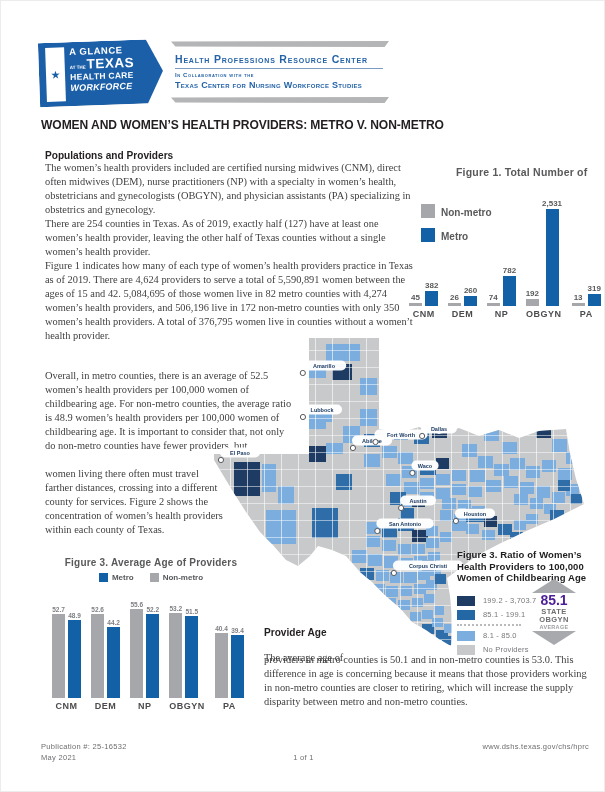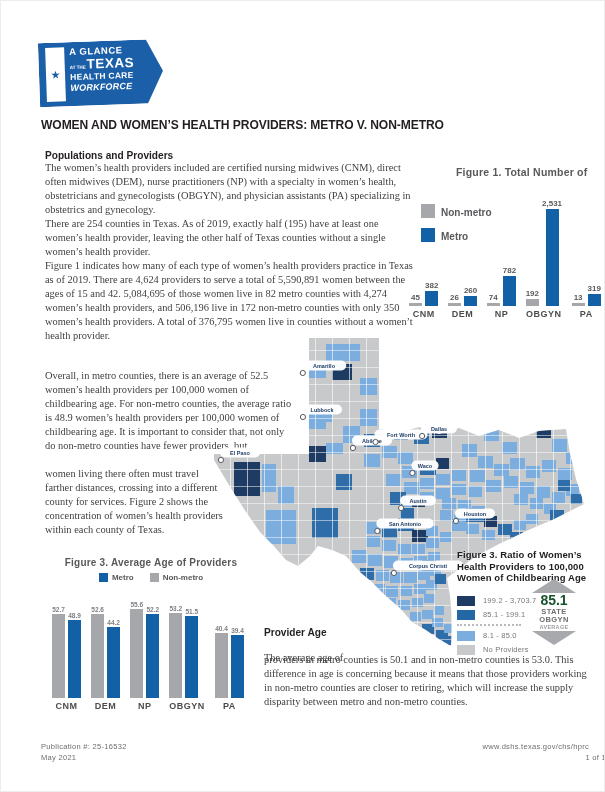--- a/index.html
+++ b/index.html
@@ -49,21 +49,21 @@
   .sw{display:inline-block;}
   
   .f2title{font-size:9.5px;font-weight:bold;color:#1d1d1f;line-height:11.5px;letter-spacing:.1px;}
   .f2row{display:flex;align-items:center;gap:8px;height:10px;margin-bottom:4px;}
   .f2row .sw{width:18px;height:10px;}
   .f2lab{font-size:7.5px;color:#77787b;letter-spacing:.2px;}
   .f2dot{width:64px;border-top:2px dotted #b9babc;margin:3px 0 5px 0;}
   .tri{width:44px;background:#a7a9ac;height:14px;margin:0 auto;}
   .tri.up{clip-path:polygon(50% 0,100% 100%,0 100%);}
   .tri.dn{clip-path:polygon(0 0,100% 0,50% 100%);}
-  .ratio-val{font-size:14px;font-weight:bold;color:#14532d;text-align:center;line-height:15px;}
+  .ratio-val{font-size:14px;font-weight:bold;color:#4c1d95;text-align:center;line-height:15px;}
   .ratio-lab{font-size:7.5px;font-weight:bold;color:#6d6e71;text-align:center;line-height:8px;letter-spacing:.4px;}
   .ratio-avg{font-size:5.5px;font-weight:bold;color:#9b9da0;text-align:center;line-height:7px;letter-spacing:.3px;}
   
   .foot{font-size:7.5px;color:#6d6e71;letter-spacing:.3px;}
 </style>
 </head>
 <body>
 
 <div class="page">
 
@@ -76,27 +76,35 @@
       <div class="lt1">A GLANCE</div>
       <div class="lt2">
         <span class="sm">AT THE</span>
         <span class="bg">TEXAS</span>
       </div>
       <div class="lt3">HEALTH CARE</div>
       <div class="lt4">WORKFORCE</div>
     </div>
   </div>
 
+  <div class="abs hprc">
+    <div class="hbar" style="top:0"></div>
+    <div class="hprc-title">Health Professions Resource Center</div>
+    <div class="hprc-rule"></div>
+    <div class="hprc-collab">In Collaboration with the</div>
+    <div class="hprc-center">Texas Center for Nursing Workforce Studies</div>
+    <div class="hbar" style="bottom:0"></div>
+  </div>
 
   <div class="abs h1">WOMEN AND WOMEN’S HEALTH PROVIDERS: METRO V. NON-METRO</div>
 
   <div class="abs sechead" style="left:44px;top:148px;">Populations and Providers</div>
   <div class="abs body-serif" style="left:44px;top:160px;width:372px;">
     <p>The women’s health providers included are certified nursing midwives (CNM), direct often midwives (DEM), nurse practitioners (NP) with a specialty in women’s health, obstetricians and gynecologists (OBGYN), and physician assistants (PA) specializing in obstetrics and gynecology.</p>
-    <p>There are 254 counties in Texas. As of 2019, exactly half (195) have at least one women’s health provider, leaving the other half of Texas counties without a single women’s health provider.</p>
+    <p>There are 254 counties in Texas. As of 2019, exactly half (127) have at least one women’s health provider, leaving the other half of Texas counties without a single women’s health provider.</p>
     <p>Figure 1 indicates how many of each type of women’s health providers practice in Texas as of 2019. There are 4,624 providers to serve a total of 5,590,891 women between the ages of 15 and 42. 5,084,695 of those women live in 82 metro counties with 4,274 women’s health providers, and 506,196 live in 172 non-metro counties with only 350 women’s health providers. A total of 376,795 women live in counties without a women’t health provider.</p>
   </div>
   <div class="abs body-serif" style="left:44px;top:368px;width:252px;">Overall, in metro counties, there is an average of 52.5 women’s health providers per 100,000 women of childbearing age. For non-metro counties, the average ratio is 48.9 women’s health providers per 100,000 women of childbearing age. It is important to consider that, not only do non-metro counties have fewer providers, but</div>
   <div class="abs body-serif" style="left:44px;top:466px;width:178px;">women living there often must travel farther distances, crossing into a different county for services. Figure 2 shows the concentration of women’s health providers within each county of Texas.</div>
 
   <div class="abs figtitle" style="left:415px;top:165px;width:160px;margin-left:40px;">
     <div>Figure 1. Total Number of</div>
   </div>
   <div class="abs" style="left:420px;top:203px;display:flex;flex-direction:column;gap:10px;" id="fig1-legend">
       <div class="f-legend-item">
@@ -483,15 +491,15 @@
     <div class="ratio-avg">AVERAGE</div>
     <div class="tri dn"></div>
   </div>
 
   <div class="abs sechead" style="left:263px;top:625px;">Provider Age</div>
   <div class="abs body-serif" style="left:263px;top:638px;width:330px;margin-top:12px;">The average age of</div>
   <div class="abs body-serif" style="left:263px;top:652px;width:332px;">providers in metro counties is 50.1 and in non-metro counties is 53.0. This difference in age is concerning because it means that those providers working in non-metro counties are closer to retiring, which will increase the supply disparity between metro and non-metro counties.</div>
 
   <div class="abs foot" style="left:40px;top:741px;">Publication #: 25-16532</div>
   <div class="abs foot" style="left:40px;top:752px;">May 2021</div>
-  <div class="abs foot" style="left:0;top:752px;width:605px;text-align:right;">1 of 1</div>
+  <div class="abs foot" style="left:0;top:752px;width:605px;text-align:center;">1 of 1</div>
   <div class="abs foot" style="right:15px;top:741px;">www.dshs.texas.gov/chs/hprc</div>
 </div>
 
 </body></html>

